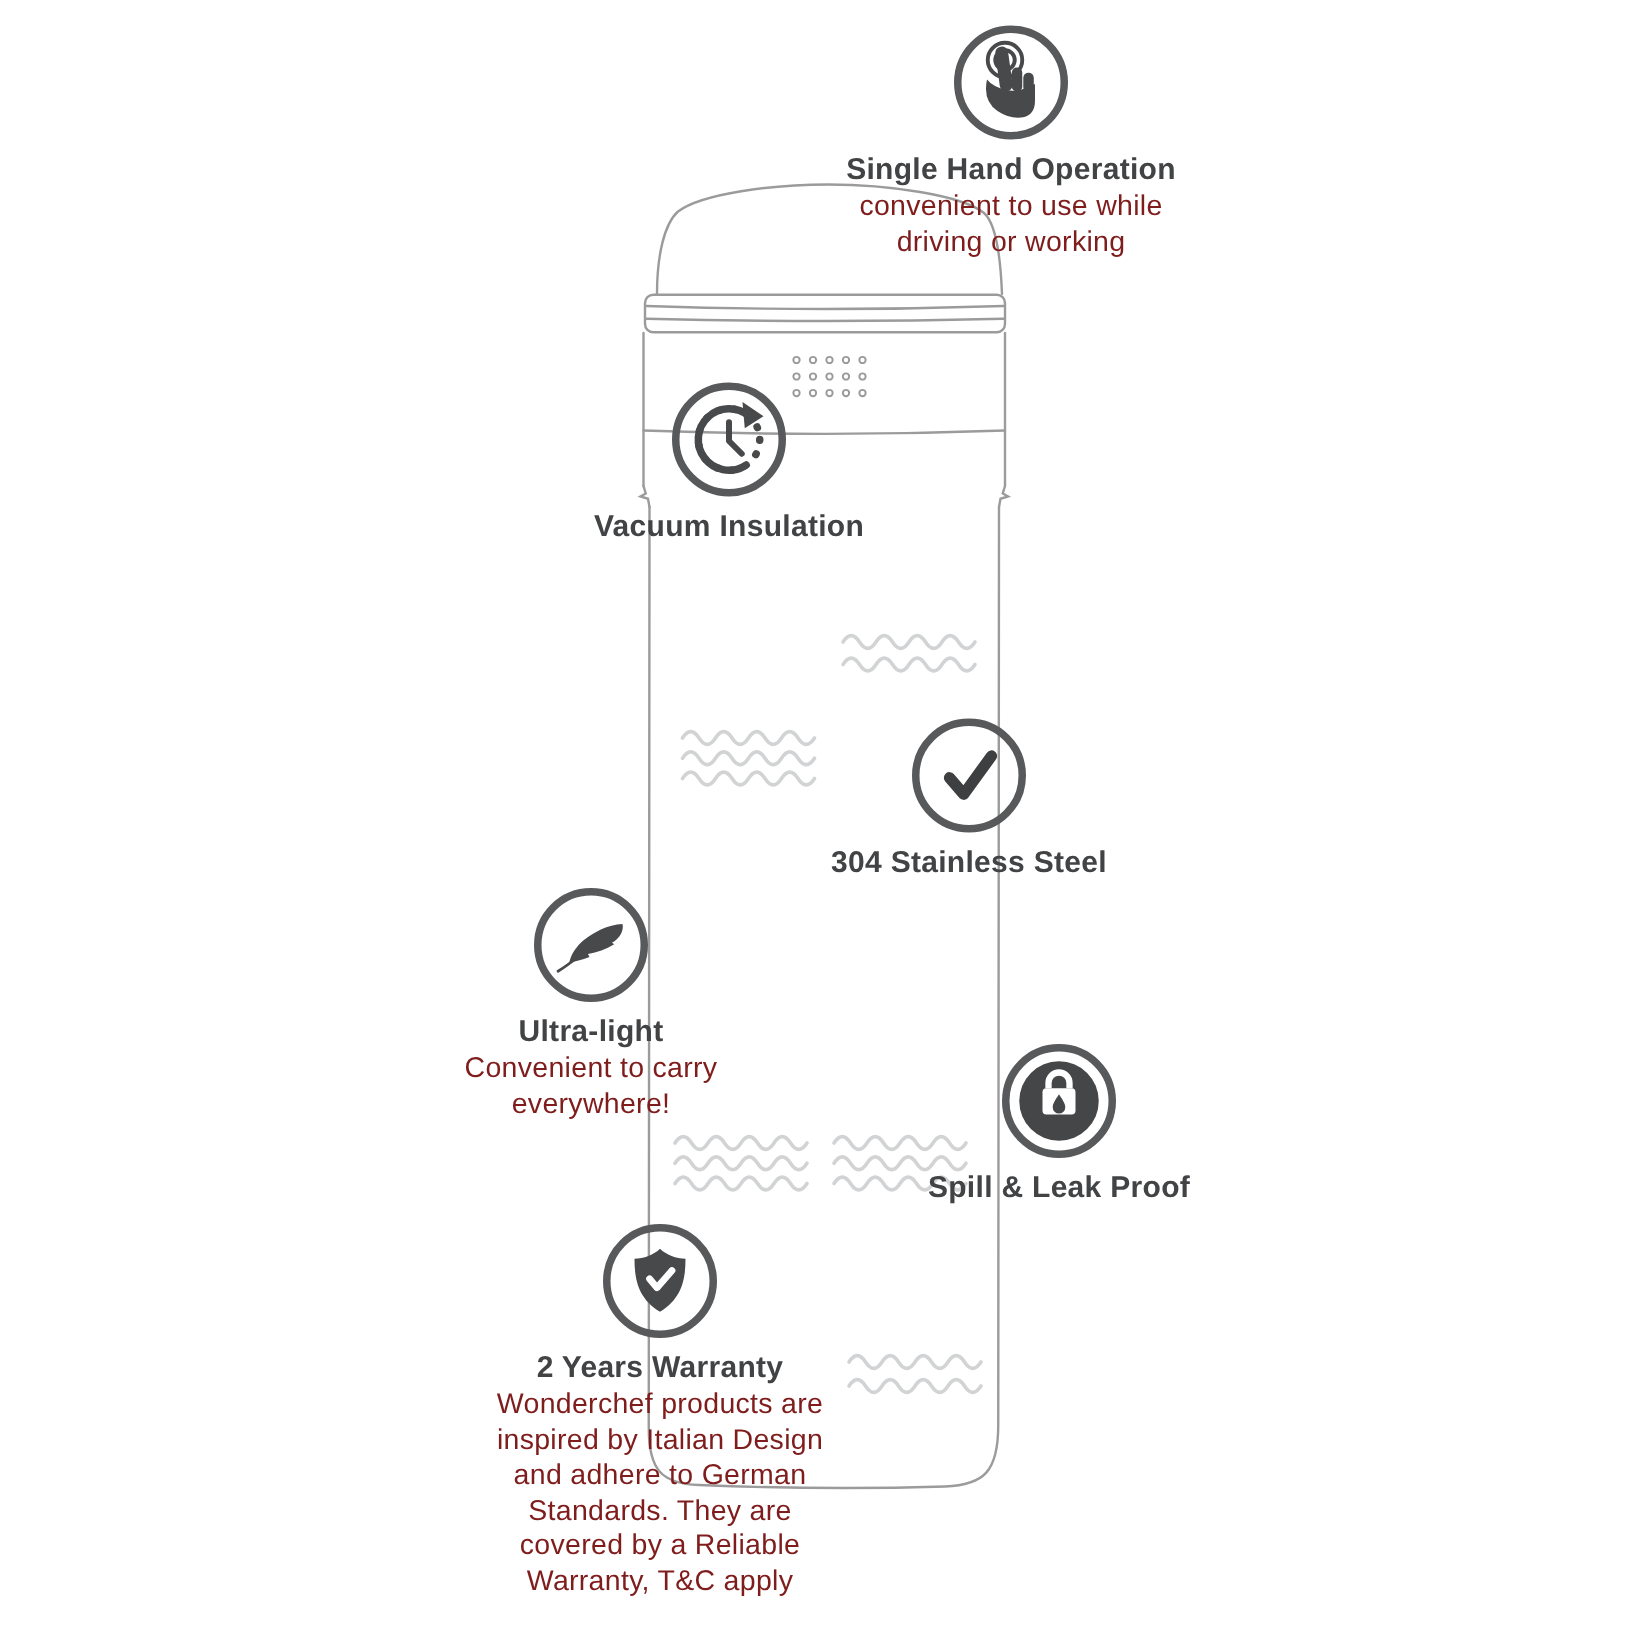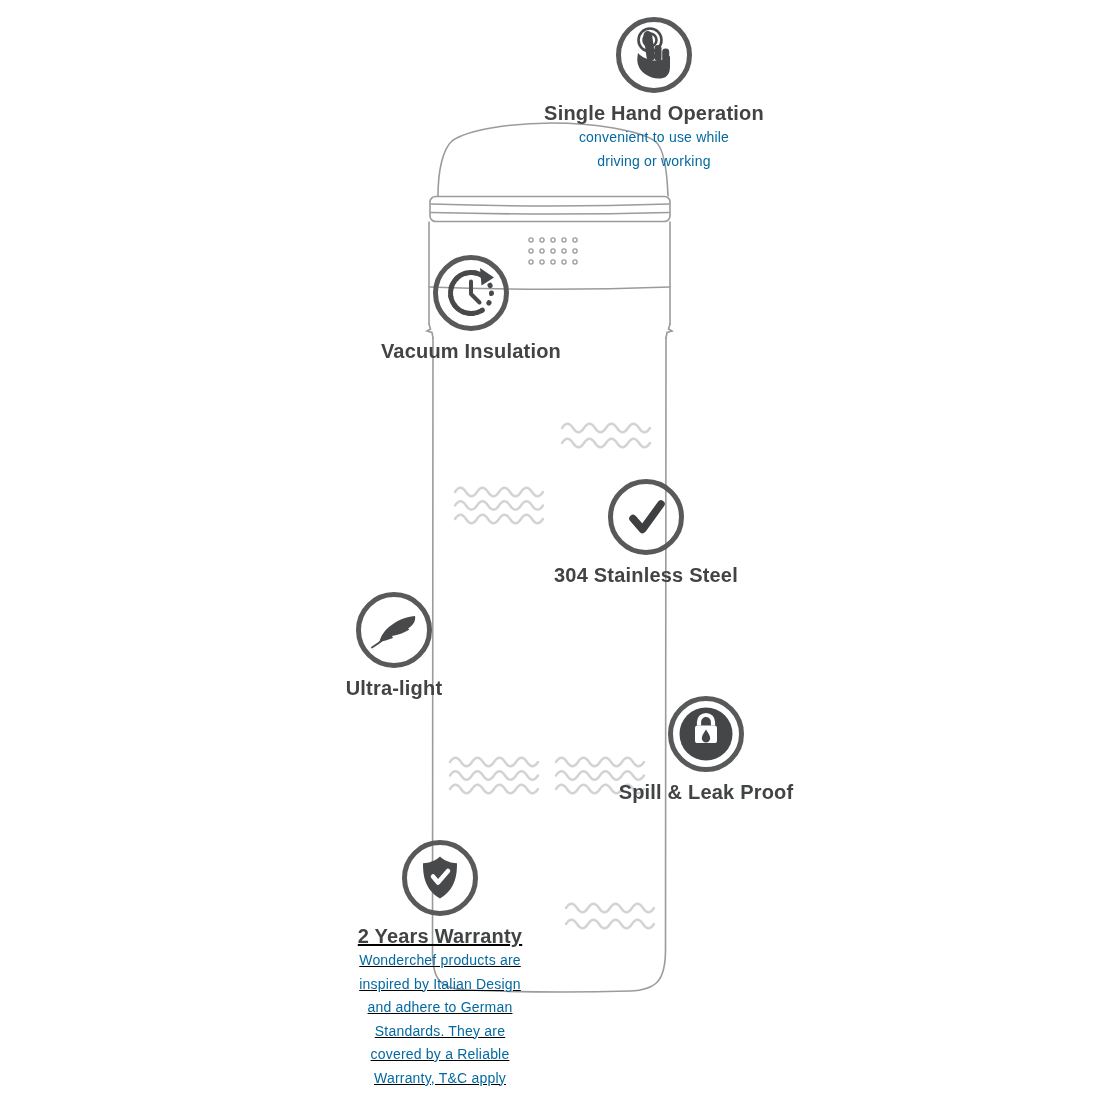--- a/index.html
+++ b/index.html
@@ -11,30 +11,30 @@
   .feature{
     position:absolute;display:flex;flex-direction:column;align-items:center;
     text-align:center;width:300px;
   }
   .feature .icon-wrap{width:80px;height:80px;}
   .feature .f-title{
     margin-top:7px;font-size:20px;font-weight:bold;color:#414345;
     letter-spacing:.2px;line-height:23px;
   }
   .feature .f-desc{
-    font-size:14px;color:#0369a1;letter-spacing:.2px;line-height:23.5px;
+    font-size:19px;color:#7f1d1d;letter-spacing:.2px;line-height:23.5px;
     white-space:pre-line;margin-top:1px;
   }
   
-  #feat-single-hand {left:504px;top:15px;text-align:center;}
-  #feat-vacuum      {left:321px;top:253px;}
+  #feat-single-hand {left:524px;top:15px;text-align:center;}
+  #feat-vacuum      {left:336px;top:253px;}
   #feat-steel       {left:496px;top:477px;}
   #feat-ultralight  {left:244px;top:590px;}
   #feat-spillproof  {left:556px;top:694px;}
-  #feat-warranty    {left:290px;top:838px;text-decoration:underline;}
+  #feat-warranty    {left:290px;top:814px;}
 </style>
 </head>
 <body>
 
 <svg id="bottle-art" viewBox="0 0 1100 1100" xmlns="http://www.w3.org/2000/svg">
   <defs>
     <path id="wv" d="M0,0 q5.5,-8.5 11,0 t11,0 t11,0 t11,0 t11,0 t11,0 t11,0 t11,0" fill="none" stroke="#d2d3d4" stroke-width="2.4" stroke-linecap="round"></path>
   </defs>
 
   <g fill="none" stroke="#9b9b9b" stroke-width="1.6" stroke-linecap="round">
@@ -141,20 +141,22 @@
 </div>
 
 <div class="feature" id="feat-ultralight">
   <svg class="icon-wrap" viewBox="-40 -40 80 80">
     <circle r="35.5" fill="none" stroke="#58595b" stroke-width="5"></circle>
     <path fill="#48494b" d="M21,-14 C22,-10 19.5,-4.5 14,-1.5 L15.5,-0.5 C10,3 4,5 -2,6 L-1,8
              C-6,10 -11,11 -14.5,12 C-13.5,6.5 -10,1 -4.5,-3.5 C2,-8.5 11,-13.5 21,-14 Z"></path>
     <path d="M-22,17.5 C-13,12 0,1 9,-7" fill="none" stroke="#48494b" stroke-width="1.8" stroke-linecap="round"></path>
   </svg>
   <div class="f-title">Ultra-light</div>
+  <div class="f-desc">Convenient to carry
+everywhere!</div>
 </div>
 
 <div class="feature" id="feat-spillproof">
   <svg class="icon-wrap" viewBox="-40 -40 80 80">
     <circle r="35.5" fill="none" stroke="#58595b" stroke-width="5"></circle>
     <circle r="26.5" fill="#454648"></circle>
     <path d="M-7,-8.5 L-7,-12 A7,7 0 0 1 7,-12 L7,-8.5" fill="none" stroke="#ffffff" stroke-width="4.2"></path>
     <rect x="-11" y="-8.5" width="22" height="17.5" rx="2.6" fill="#ffffff"></rect>
     <path d="M0,-4.5 C2.6,-0.5 4.2,1.8 4.2,4.2 A4.2,4.2 0 0 1 -4.2,4.2 C-4.2,1.8 -2.6,-0.5 0,-4.5 Z" fill="#454648"></path>
   </svg>

